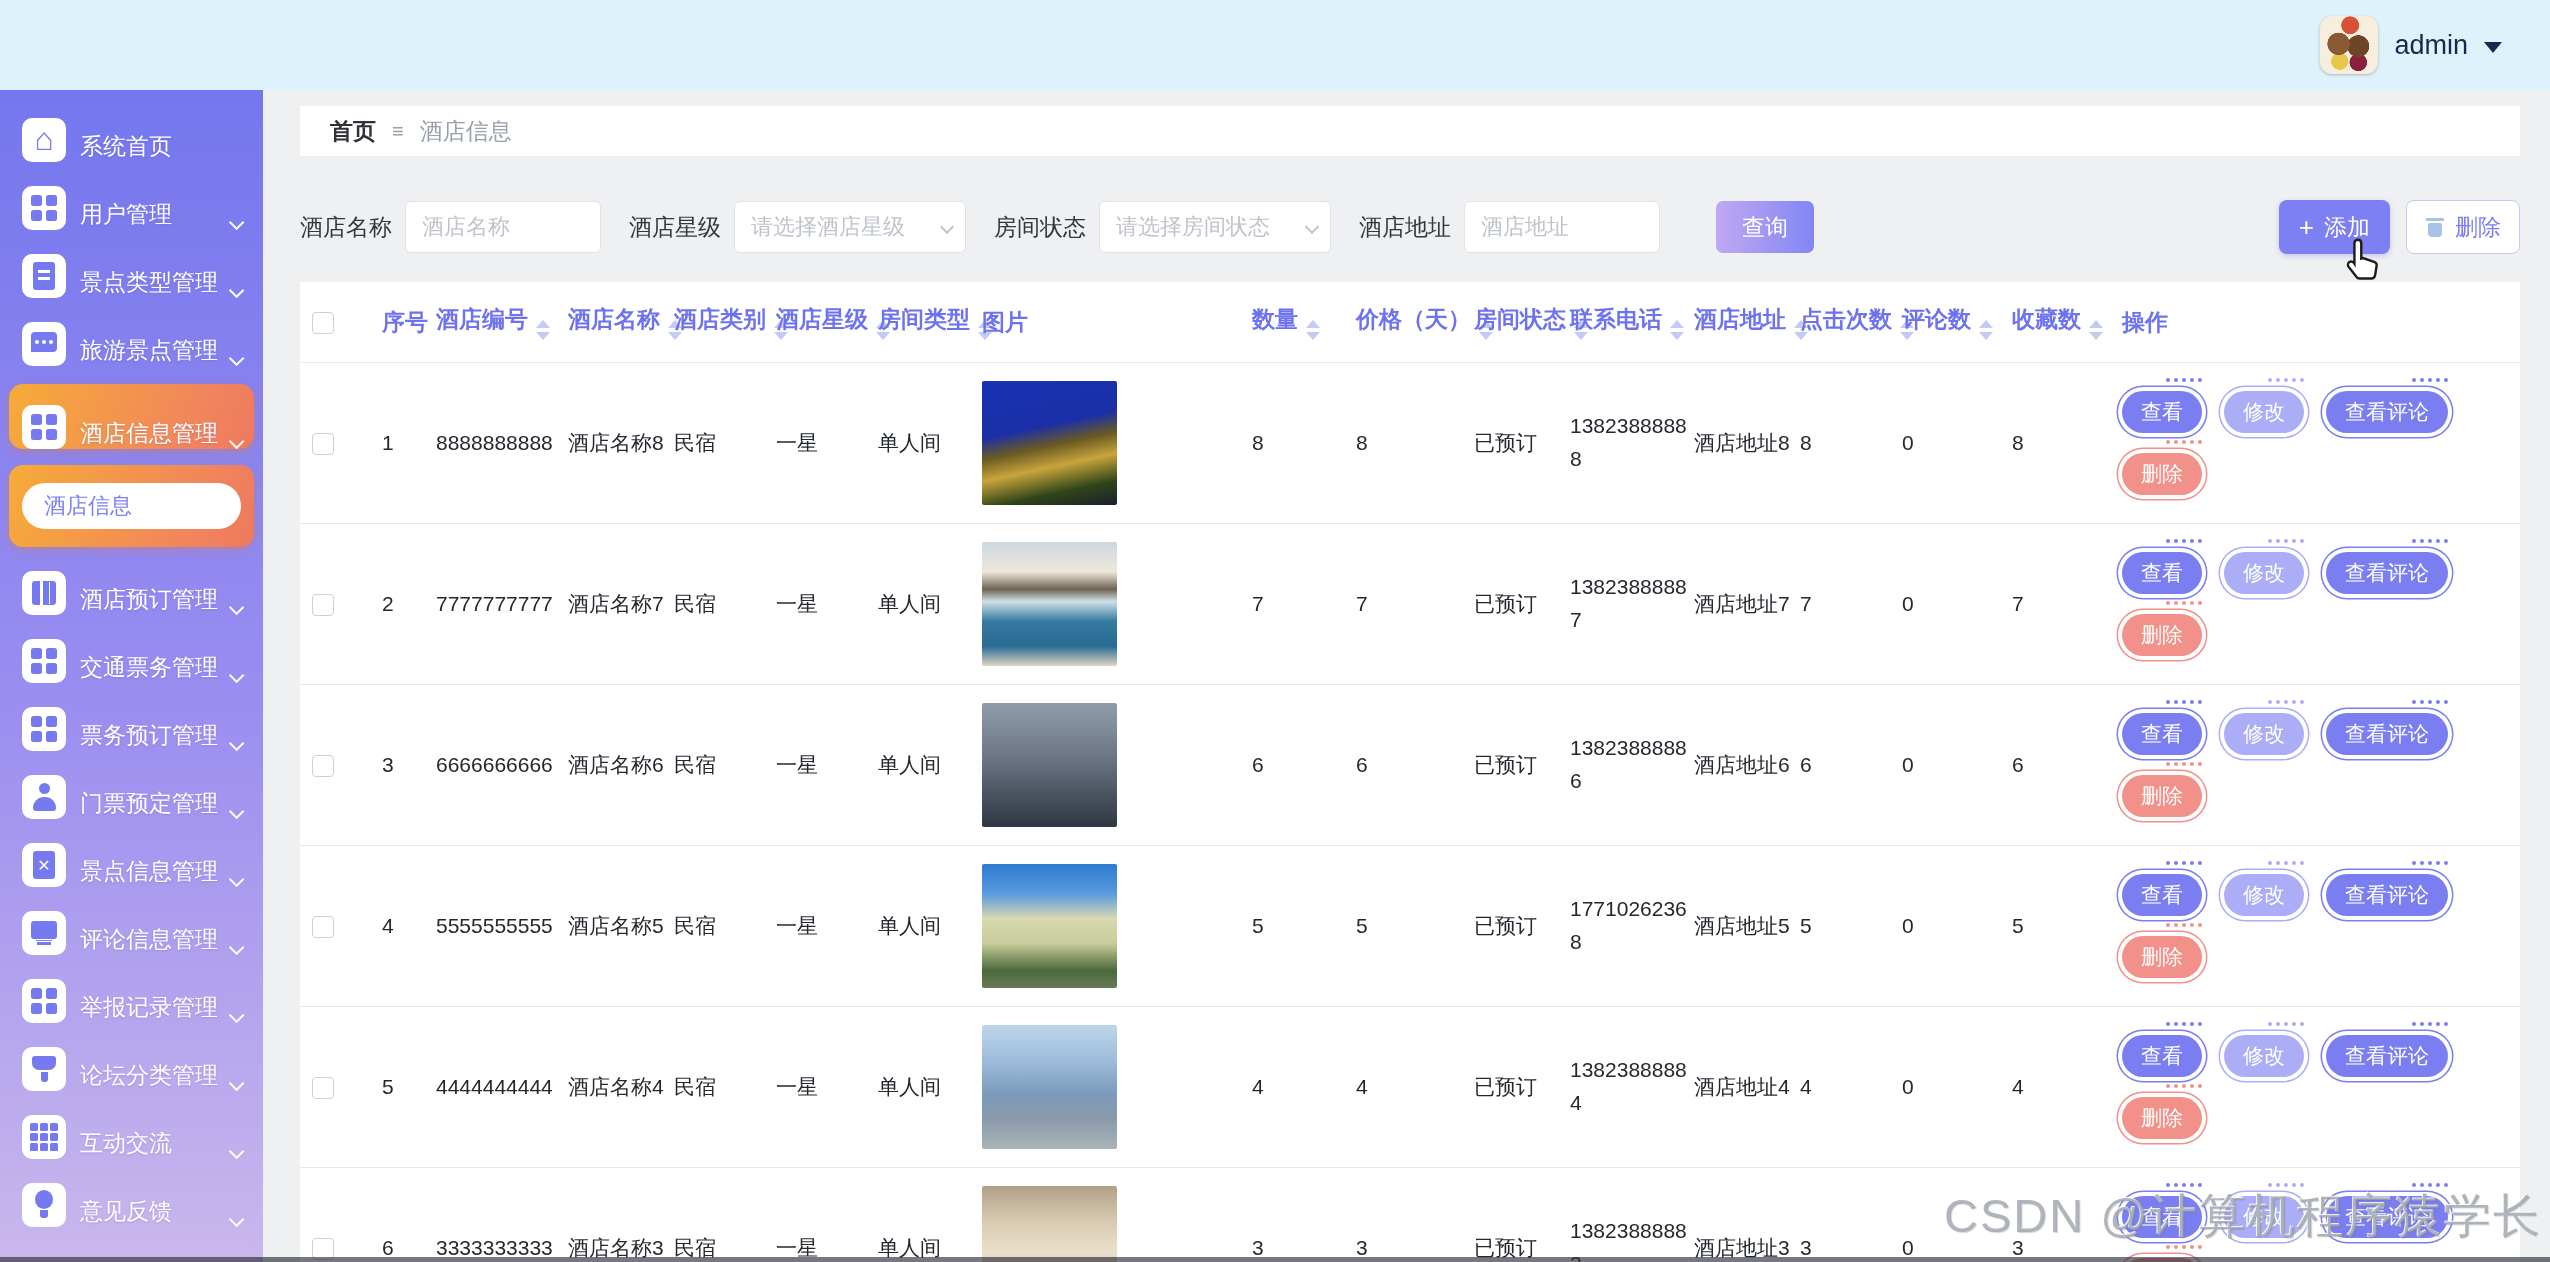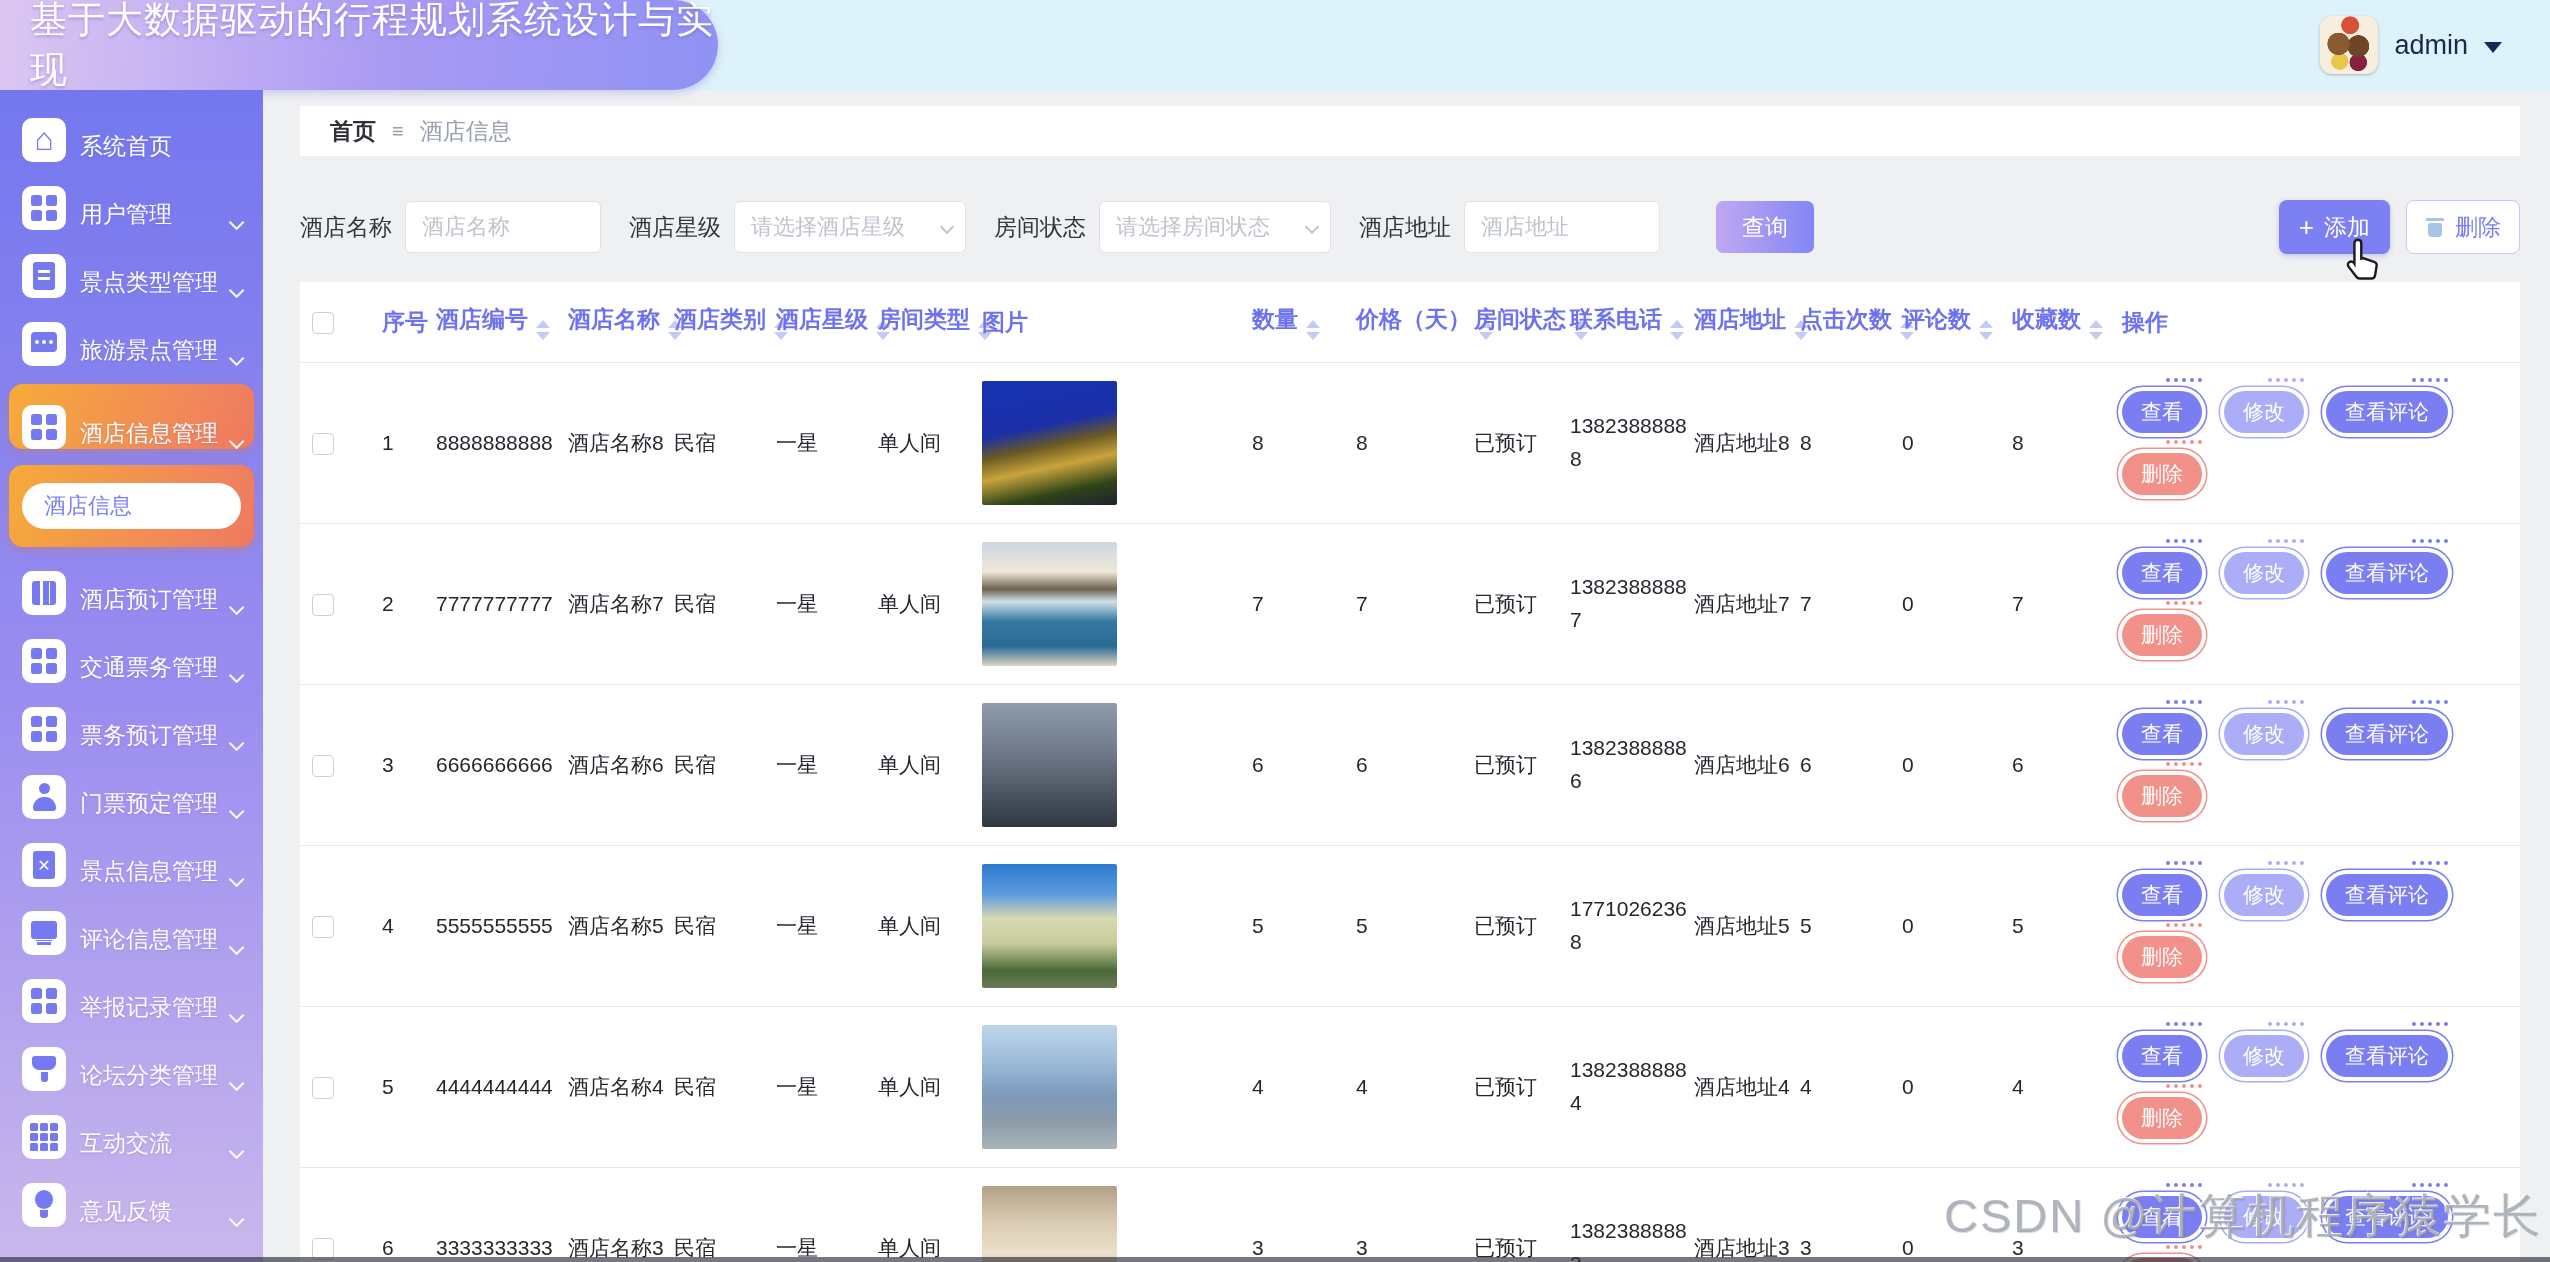--- a/index.html
+++ b/index.html
@@ -119,23 +119,20 @@
   
   .watermark{position:absolute;right:8px;bottom:14px;font-size:47px;color:rgba(158,162,172,.8);letter-spacing:2px;z-index:60;
     text-shadow:-1px -1px 0 rgba(255,255,255,.85),1px 1px 1px rgba(110,112,125,.3);white-space:nowrap;}
   .bottom-edge{position:absolute;left:0;right:0;bottom:0;height:5px;background:rgba(44,46,60,.65);z-index:70;}
   .cursor{position:absolute;left:2342px;top:238px;width:42px;height:48px;z-index:80;pointer-events:none;}
 </style>
 </head>
 <body>
 
 <div class="topbar">
-  <div class="banner">
-    <span>基于大数据驱动的行程规划系统设计与实现</span>
-  </div>
   <div class="userbox">
     <div class="avatar"></div>
     <span class="admin-name">admin</span>
     <span class="caret-down"></span>
   </div>
 </div>
 
 <div class="sidebar">
     <div class="side-item">
       <span class="ic g-home"></span>

